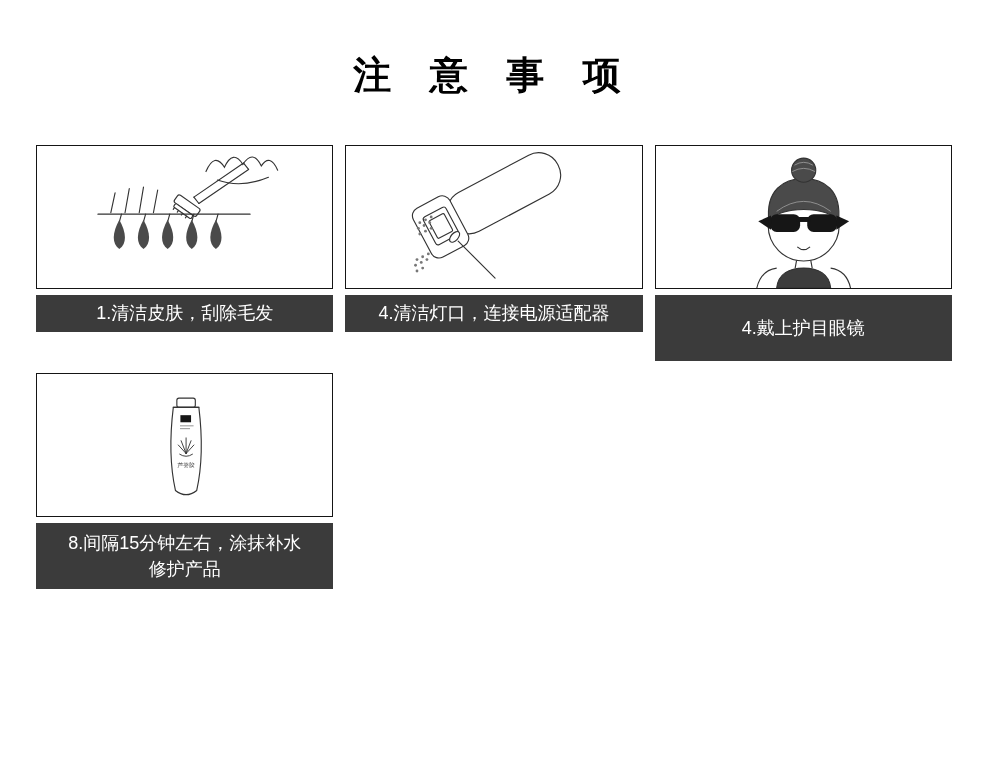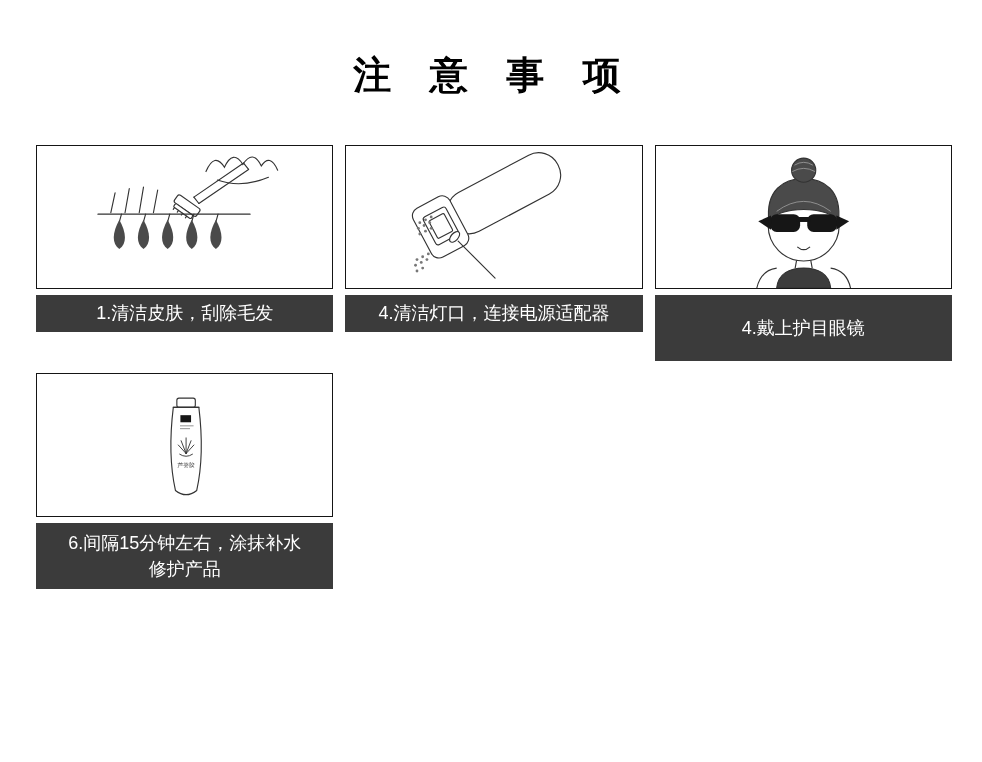--- a/index.html
+++ b/index.html
@@ -188,18 +188,18 @@
             <path d="M144 73 L162 73 M144 77 L157 77" stroke-width="1" stroke="#666"></path>
 
             <path d="M152 112 L145 94 M152 112 L152 90 M152 112 L159 94 M152 112 L141 100 M152 112 L163 100" stroke-width="1.3"></path>
             <path d="M143 113 Q152 119 161 113" stroke-width="1.3"></path>
 
             <text x="152" y="131" font-size="8" text-anchor="middle" fill="#444" stroke="none">芦荟胶</text>
           </g>
         </svg>
       </div>
       <div class="caption">
-        <span>6.间隔15分钟左右，涂抹补水修护产品</span>
+        <span>8.间隔15分钟左右，涂抹补水修护产品</span>
       </div>
     </div>
 
   </div>
 </div>
 
 </body></html>

